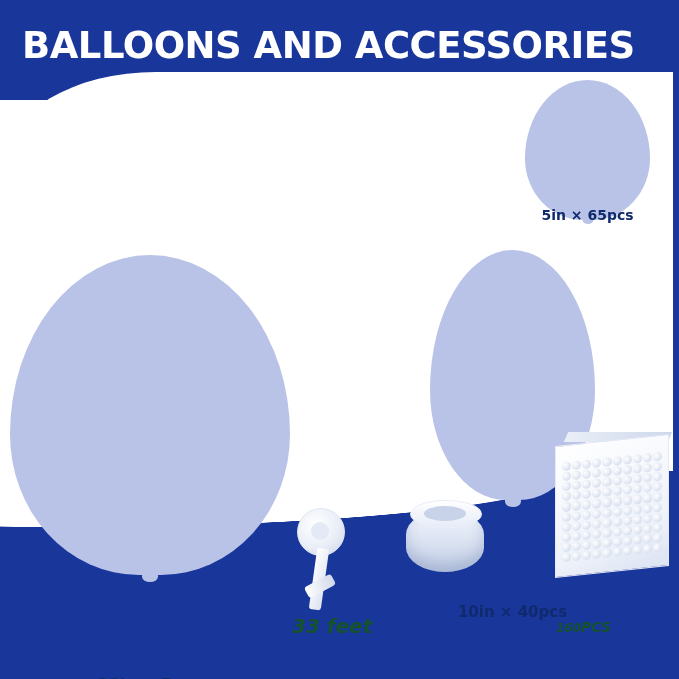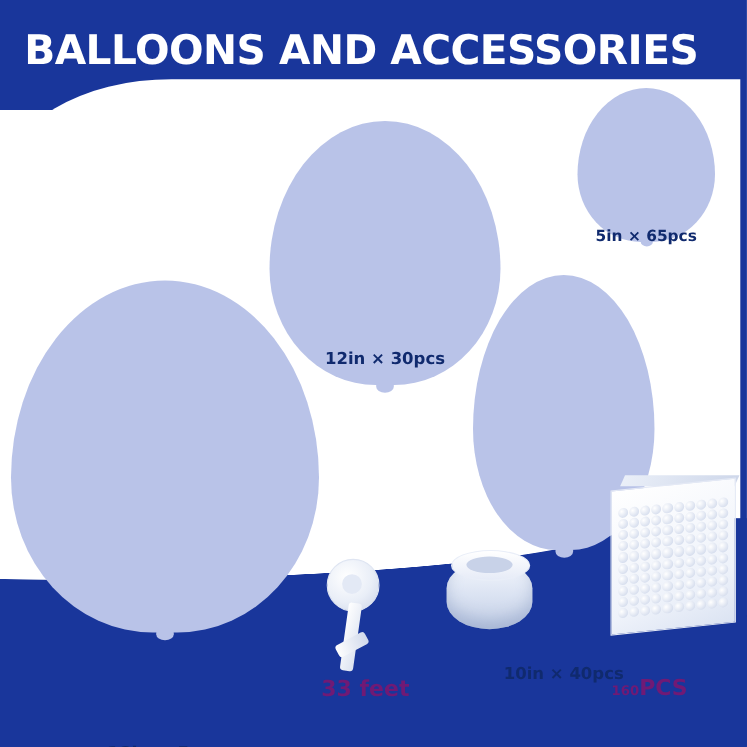--- a/index.html
+++ b/index.html
@@ -118,30 +118,31 @@
   #balloon-10in .knot{top:246px;}
   #balloon-10in .label{top:353px;font-size:15px;}
 
   #balloon-5in{left:525px;top:80px;width:125px;height:140px;}
   #balloon-5in .knot{top:136px;width:11px;height:8px;}
   #balloon-5in .label{top:127px;font-size:14px;}
 
   
   .acc-label{
     position:absolute;
-    color:#701a75;
+    color:#14532d;
     font-size:20px;
     font-weight:bold;
     font-family:"DejaVu Sans", sans-serif;
     white-space:nowrap;
+    font-style:italic;
   }
   #label-tape{left:292px;top:614px;}
   #label-ribbon{left:425px;top:614px;}
   #label-dots{left:556px;top:613px;}
-  #label-dots .pcs{font-size:20px;}
+  #label-dots .pcs{font-size:14px;}
   #label-dots .num{font-size:12px;}
 
   
   .tape-strip{
     position:absolute;
     left:285px;top:508px;
     width:70px;height:100px;
   }
   .tape-strip .roll{
     position:absolute;
@@ -242,25 +243,20 @@
   <div class="blue-bottom-curve"></div>
 
   <div class="title">BALLOONS AND ACCESSORIES</div>
 
   <div class="balloon" id="balloon-18in">
     <div class="body"></div>
     <div class="knot"></div>
     <div class="label">18in × 5pcs</div>
   </div>
 
-  <div class="balloon" id="balloon-12in">
-    <div class="body"></div>
-    <div class="knot"></div>
-    <div class="label">12in × 30pcs</div>
-  </div>
 
   <div class="balloon" id="balloon-10in">
     <div class="body"></div>
     <div class="knot"></div>
     <div class="label">10in × 40pcs</div>
   </div>
 
   <div class="balloon" id="balloon-5in">
     <div class="body"></div>
     <div class="knot small"></div>

